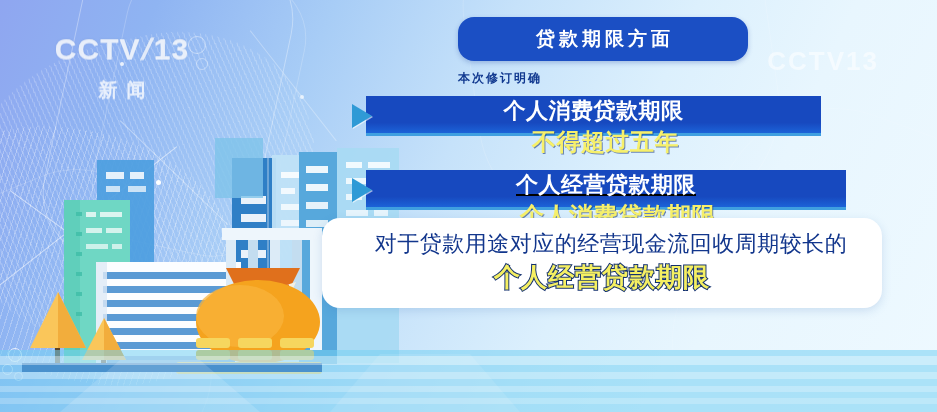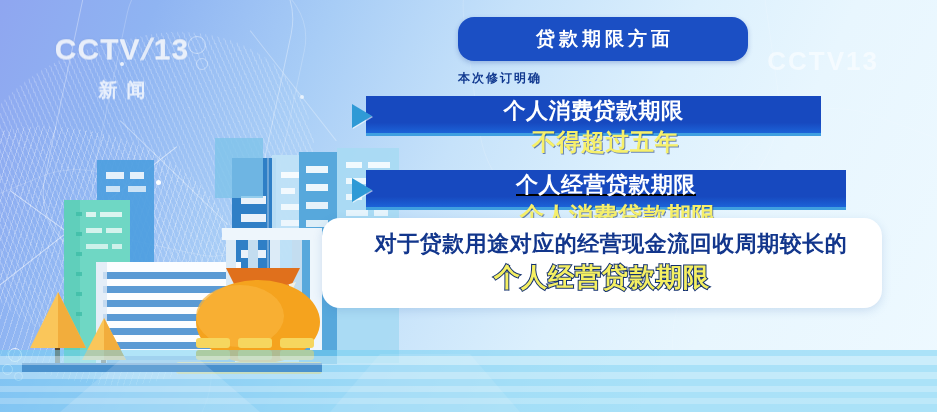--- a/index.html
+++ b/index.html
@@ -229,21 +229,21 @@
     background: #ffffff;
     border-radius: 18px;
     box-shadow: 0 3px 10px rgba(60,110,180,0.18);
     text-align: center;
     box-sizing: border-box;
     padding-top: 11px;
   }
   #callout .l1 {
     color: #12368c;
     font-size: 22px;
-    font-weight: 700;
+    font-weight: 400;
     letter-spacing: 0.5px;
     line-height: 30px;
     white-space: nowrap;
     padding-left: 18px;
   }
   #callout .l2 {
     color: #f5ef62;
     font-size: 26px;
     font-weight: 700;
     letter-spacing: 1px;

